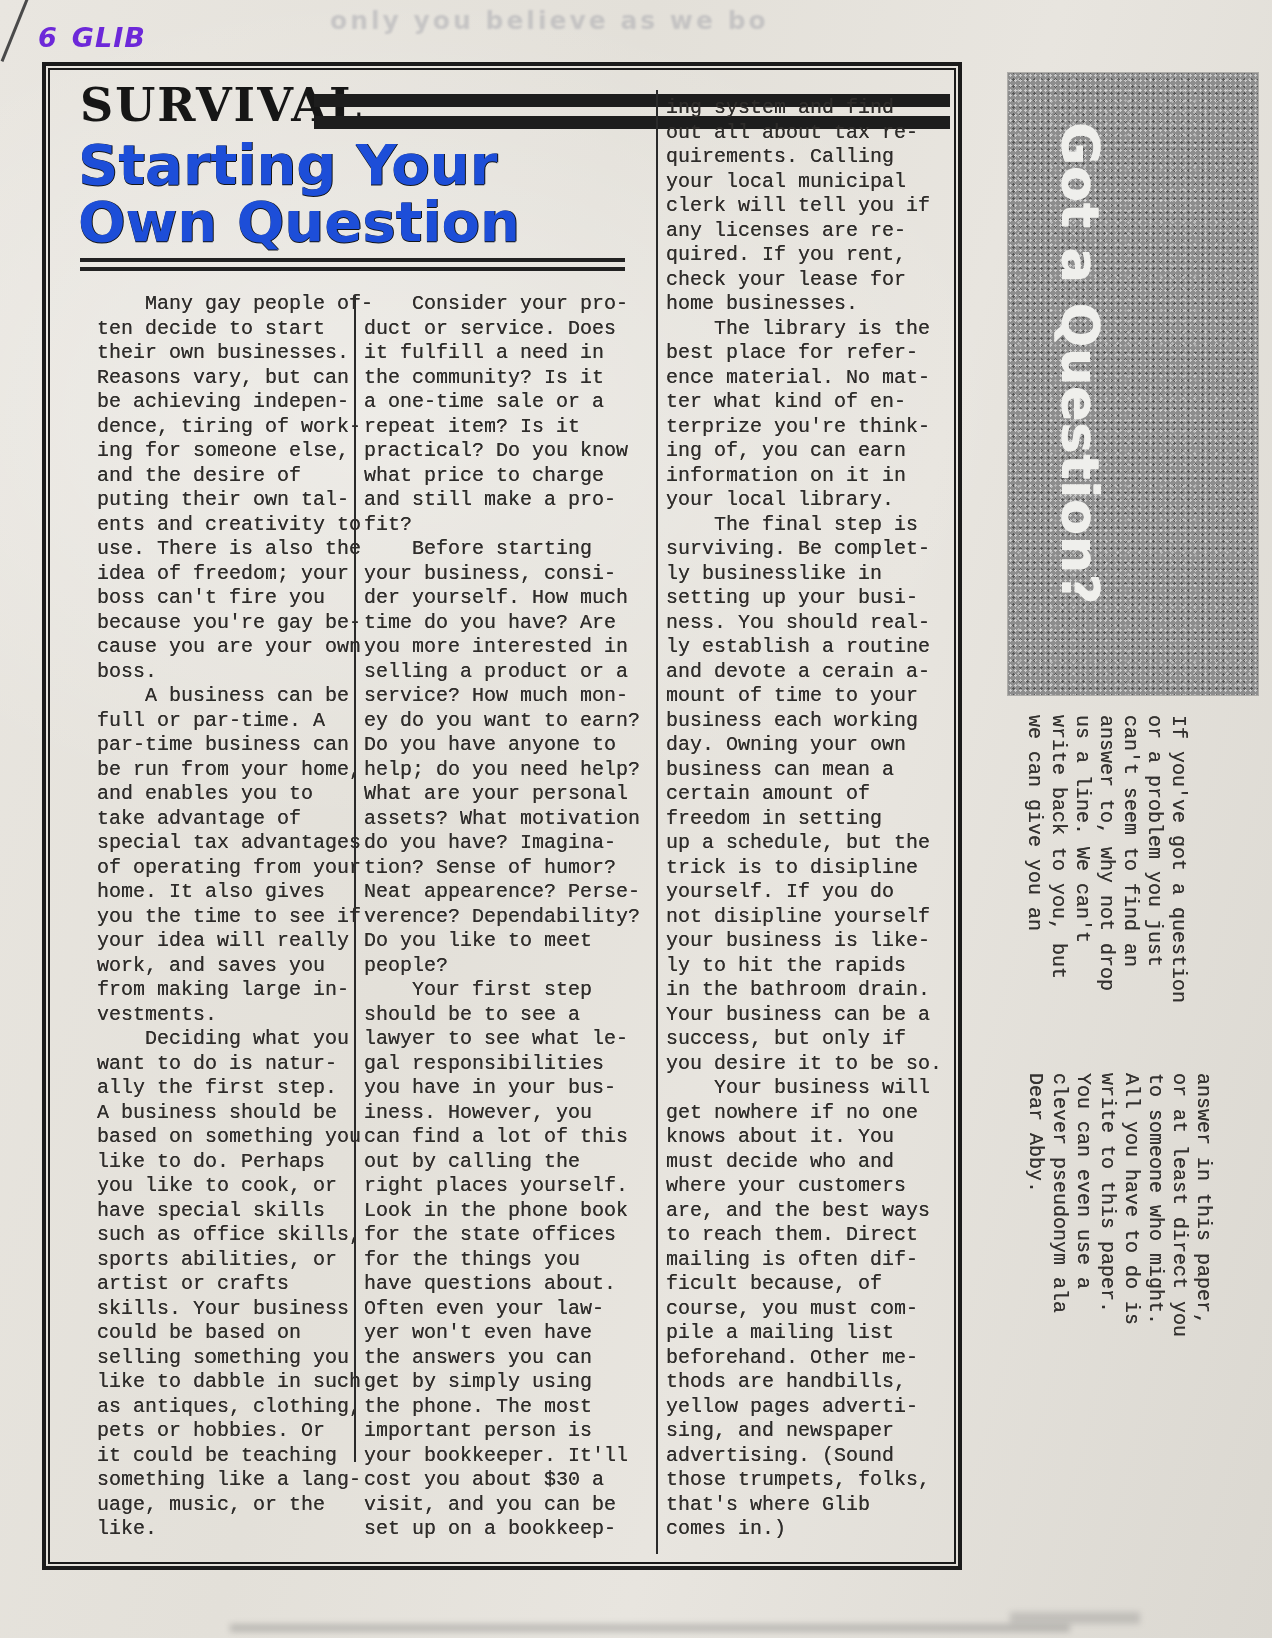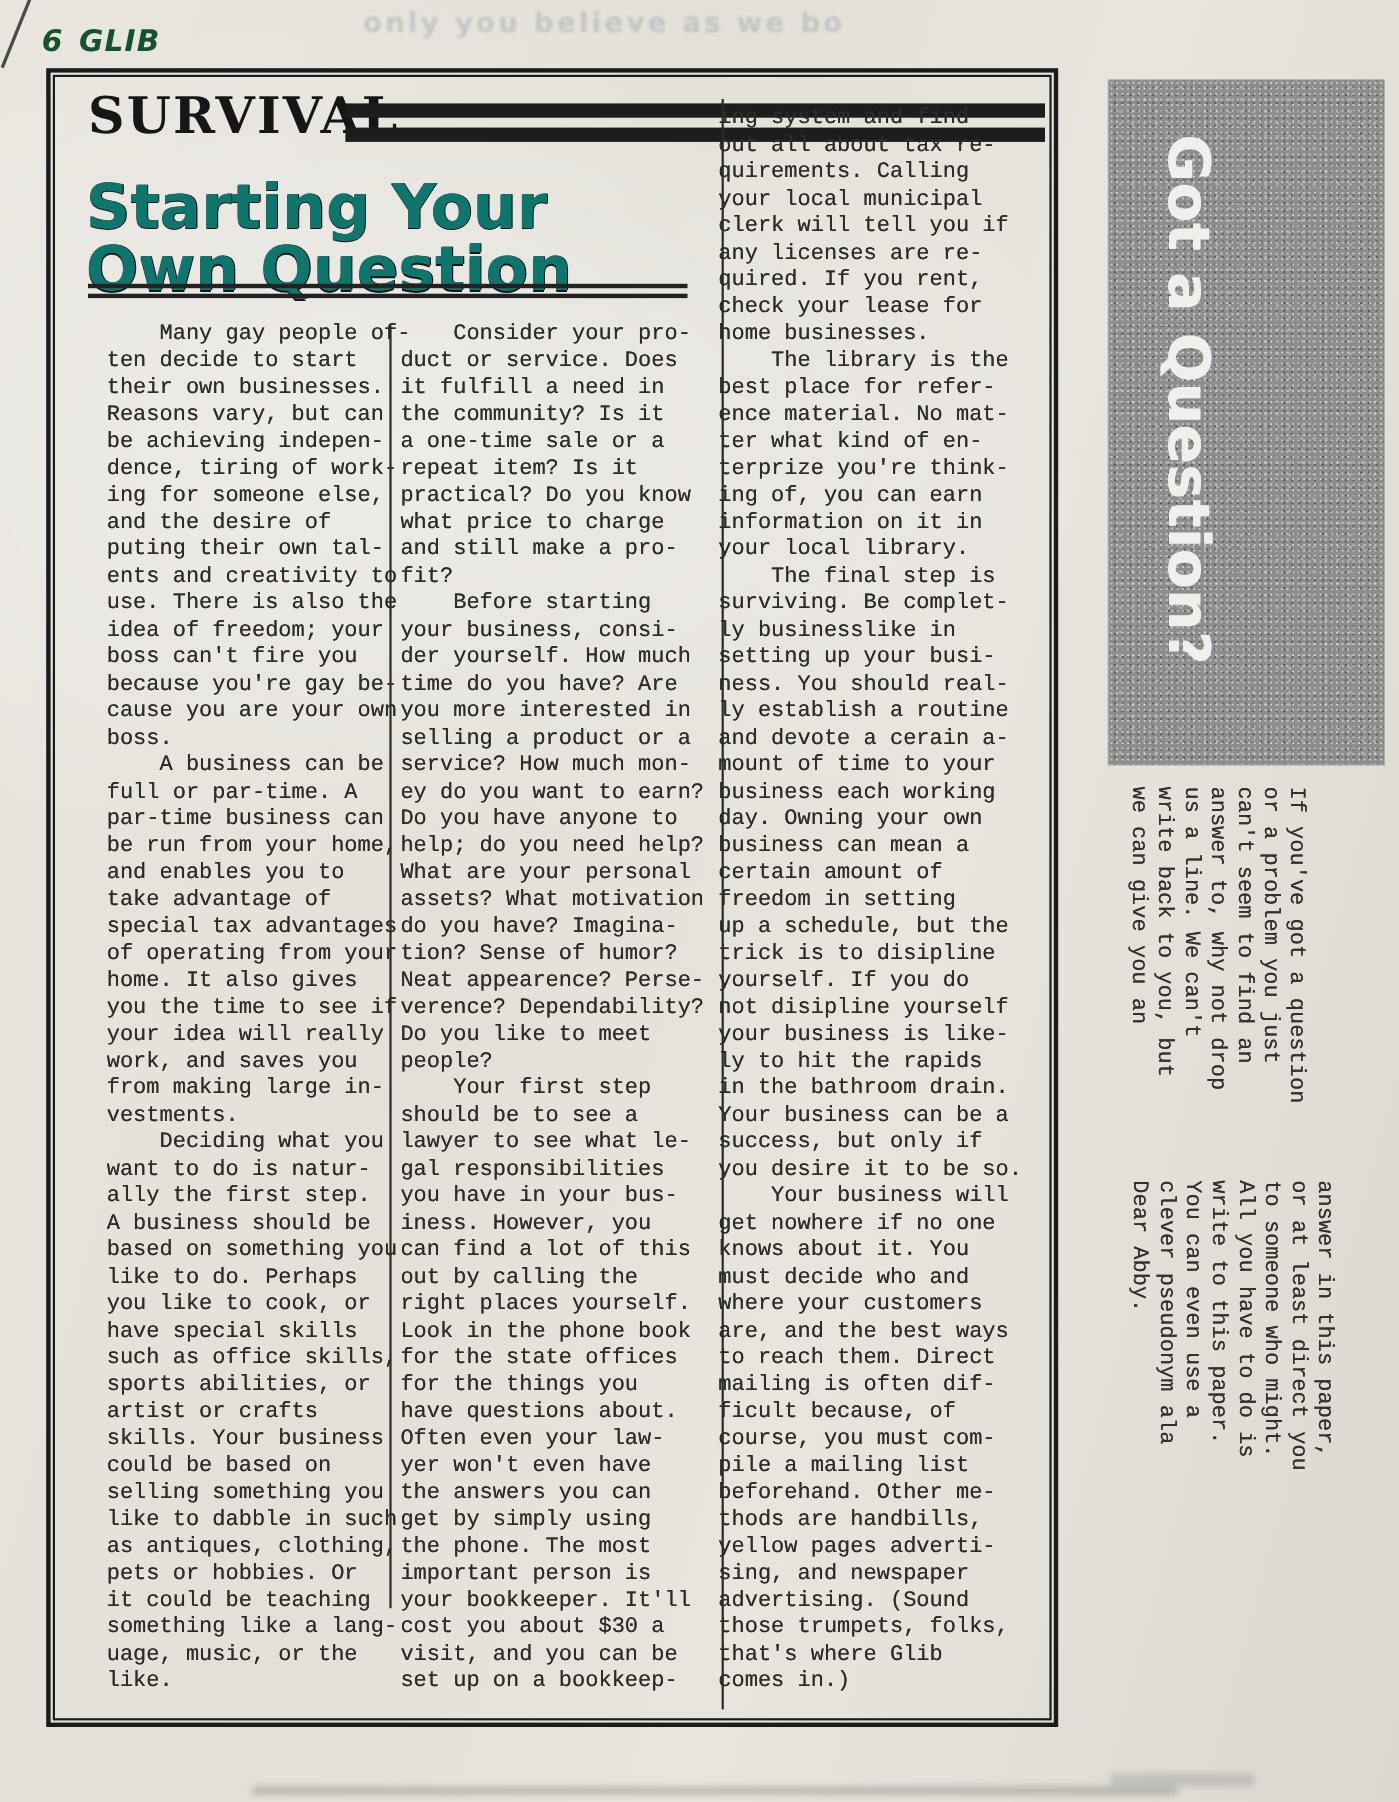--- a/index.html
+++ b/index.html
@@ -9,45 +9,45 @@
     background-image:
       radial-gradient(ellipse 900px 600px at 30% 25%, rgba(255,255,255,.35), rgba(255,255,255,0) 70%),
       linear-gradient(105deg,#e9e6e0 0%,#e3e0d9 38%,#e8e5df 62%,#dbd8d1 100%);
     font-family:"Liberation Mono", monospace;
     color:#2e2c2a;
   }
   .abs{position:absolute;}
   
   .corner-slash{left:14px;top:-8px;width:3px;height:72px;background:#4a4a4a;transform:rotate(22deg);}
   .masthead{left:38px;top:22px;font-family:"DejaVu Sans",sans-serif;font-style:italic;font-weight:bold;
-    font-size:27px;color:#14532d;letter-spacing:1px;}
+    font-size:27px;color:#6d28d9;letter-spacing:1px;}
   .masthead .num{margin-right:14px;}
   .bleed-text{left:330px;top:6px;width:640px;font-family:"DejaVu Sans",sans-serif;font-weight:bold;
     font-size:25px;letter-spacing:3px;color:#9fa0a8;opacity:.45;filter:blur(1.3px);}
   
   .frame{left:42px;top:62px;width:912px;height:1500px;border:4px solid #1b1b1b;background:transparent;}
   .frame-inner{position:absolute;inset:2px;border:2px solid #1b1b1b;}
   .kicker{left:34px;top:12px;font-family:"DejaVu Serif",serif;font-weight:bold;font-size:46px;
     letter-spacing:2px;color:#161616;}
   .kbar{left:268px;right:8px;height:13px;background:#1d1d1d;}
   .kbar.b1{top:28px;} .kbar.b2{top:50px;}
   .title{left:32px;top:70px;font-family:"DejaVu Sans",sans-serif;font-weight:800;font-size:56px;
-    line-height:57px;color:#0f766e;letter-spacing:0px;
-    text-shadow:1px 0 0 #151515, 0 1px 0 #151515;margin-top:24px;}
+    line-height:57px;color:#1d4ed8;letter-spacing:0px;
+    text-shadow:1px 0 0 #151515, 0 1px 0 #151515;}
   .trule{left:34px;width:545px;height:4px;background:#222;}
   .trule.r1{top:192px;} .trule.r2{top:201px;}
   .vdiv{width:2px;background:#2a2a2a;}
   .vdiv.d1{left:308px;top:230px;height:1166px;}
   .vdiv.d2{left:610px;top:24px;height:1464px;}
   .col{font-size:20px;line-height:24.5px;text-shadow:0 0 .6px rgba(46,44,42,.85);}
   .col p{margin:0;white-space:pre-line;text-indent:48px;}
   .col p.cont{text-indent:0;}
   .col.c1{left:16px;top:226px;width:292px;margin-left:35px;}
   .col.c2{left:318px;top:226px;width:292px;}
-  .col.c3{left:607px;top:30px;width:292px;}
+  .col.c3{left:620px;top:30px;width:292px;}
   
   .noise-box{left:1008px;top:73px;width:250px;height:622px;background-color:#8d8d8d;
     background-image:
       radial-gradient(rgba(255,255,255,.55) 1px, transparent 1.3px),
       radial-gradient(rgba(35,35,35,.5) 1px, transparent 1.3px),
       radial-gradient(rgba(255,255,255,.33) 1px, transparent 1.5px);
     background-size:5px 5px,7px 7px,11px 11px;
     background-position:0 0,2px 3px,5px 1px;
     box-shadow:0 0 0 1px rgba(90,90,90,.4);}
   .banner-text{left:1110px;top:122px;width:560px;transform-origin:top left;transform:rotate(90deg);

